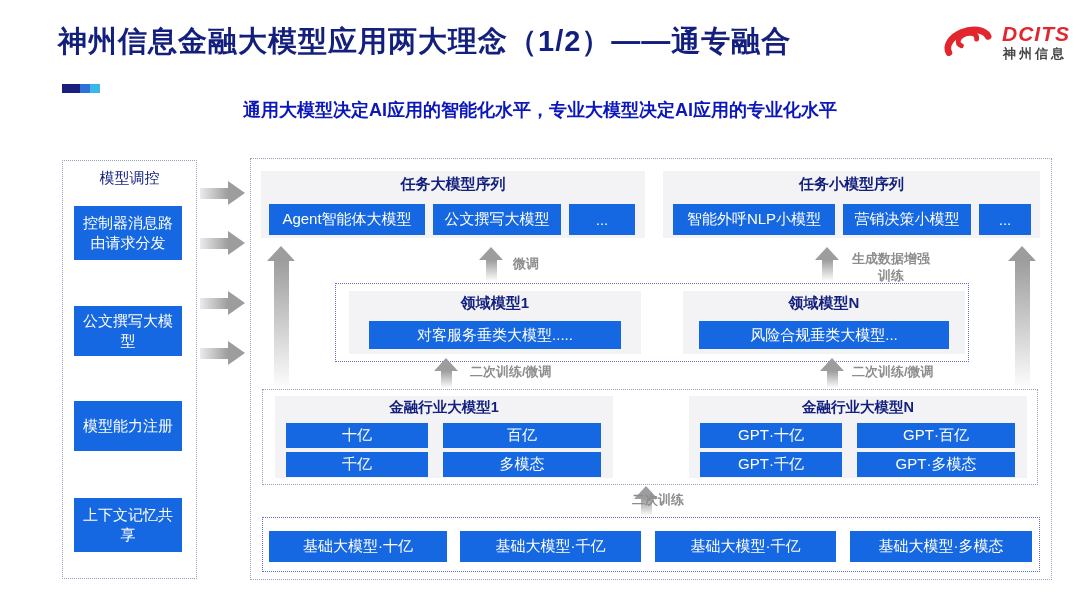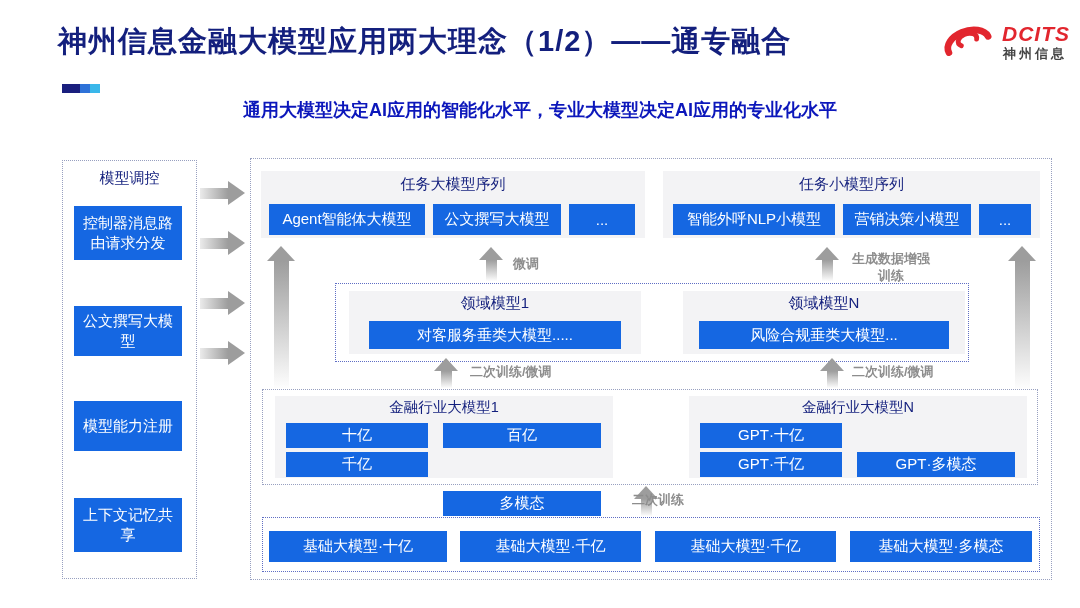--- a/index.html
+++ b/index.html
@@ -29,21 +29,21 @@
   .logo-cn{position:absolute;left:63px;top:27px;font-size:13px;font-weight:bold;color:#454545;letter-spacing:3px;}
 
   .dotted-outer{border:1px dotted var(--dot-outer);}
   .dotted-inner{border:1px dotted var(--dot-inner);}
 
   .sidebar{left:62px;top:160px;width:133px;height:417px;}
   .sidebar-title{position:absolute;left:0;right:0;top:8px;text-align:center;font-size:15px;font-weight:normal;color:var(--title-navy);}
   .sideitem{position:absolute;left:11px;width:92px;padding:0 8px;background:var(--accent-blue);color:#fff;font-size:15px;line-height:1.35;display:flex;align-items:center;justify-content:center;text-align:center;}
 
   .panel{background:var(--panel-gray);}
-  .panel-title{position:absolute;left:0;right:0;text-align:center;font-weight:normal;color:var(--title-navy);}
+  .panel-title{position:absolute;left:0;right:0;text-align:center;font-weight:bold;color:var(--title-navy);}
 
   .bbox{position:absolute;background:var(--accent-blue);color:#ffffff;display:flex;align-items:center;justify-content:center;font-size:15px;white-space:nowrap;}
 
   .arrow-right{position:absolute;display:flex;align-items:center;height:24px;}
   .arrow-right .shaft{width:28px;height:11px;background:linear-gradient(to right,#ebebeb,var(--arrow-gray));}
   .arrow-right .head{width:0;height:0;border-top:12px solid transparent;border-bottom:12px solid transparent;border-left:17px solid var(--arrow-gray);}
 
   .arrow-up{position:absolute;display:flex;flex-direction:column;align-items:center;}
   .arrow-up .head{width:0;height:0;border-left:12px solid transparent;border-right:12px solid transparent;border-bottom:13px solid var(--arrow-gray);}
   .arrow-up .shaft{width:11px;flex:1;background:linear-gradient(to bottom,var(--arrow-gray),rgba(225,225,225,0.05));}
@@ -160,25 +160,26 @@
       <div class="shaft"></div>
     </div>
   <div class="arrow-label" style="left:852px;top:363px;">二次训练/微调</div>
 
   <div class="abs dotted-outer" style="left:262px;top:389px;width:774px;height:94px;">
     <div class="abs panel" style="left:12px;top:6px;width:338px;height:82px;">
       <div class="panel-title" style="top:2px;font-size:14.5px;">金融行业大模型1</div>
       <div class="bbox" style="left:11px;top:27px;width:142px;height:25px;">十亿</div>
       <div class="bbox" style="left:168px;top:27px;width:158px;height:25px;">百亿</div>
       <div class="bbox" style="left:11px;top:56px;width:142px;height:25px;">千亿</div>
-      <div class="bbox" style="left:168px;top:56px;width:158px;height:25px;margin-top:39px;">多模态</div>
+      <div class="bbox" style="left:168px;top:56px;width:158px;height:25px;">多模态</div>
     </div>
     <div class="abs panel" style="left:426px;top:6px;width:338px;height:82px;">
       <div class="panel-title" style="top:2px;font-size:14.5px;">金融行业大模型N</div>
       <div class="bbox" style="left:11px;top:27px;width:142px;height:25px;">GPT·十亿</div>
+      <div class="bbox" style="left:168px;top:27px;width:158px;height:25px;">GPT·百亿</div>
       <div class="bbox" style="left:11px;top:56px;width:142px;height:25px;">GPT·千亿</div>
       <div class="bbox" style="left:168px;top:56px;width:158px;height:25px;">GPT·多模态</div>
     </div>
   </div>
 
   <div class="arrow-up" style="left:634px;top:486px;height:30px;width:24px;">
       <div class="head"></div>
       <div class="shaft"></div>
     </div>
   <div class="arrow-label" style="left:632px;top:491px;">二次训练</div>

